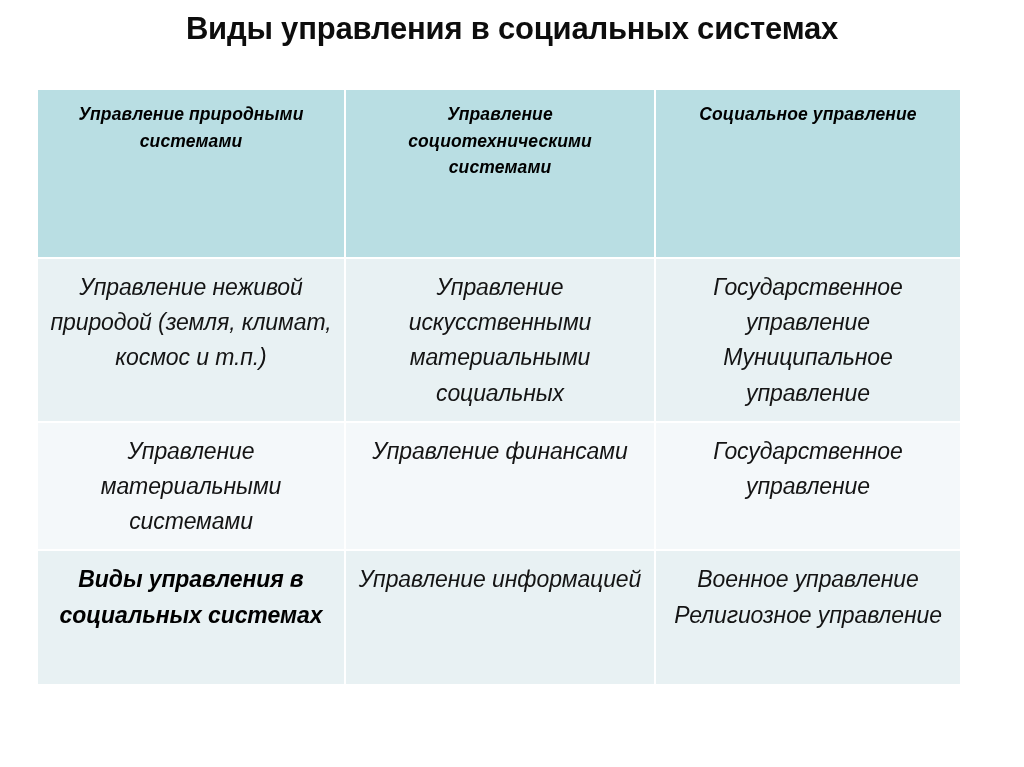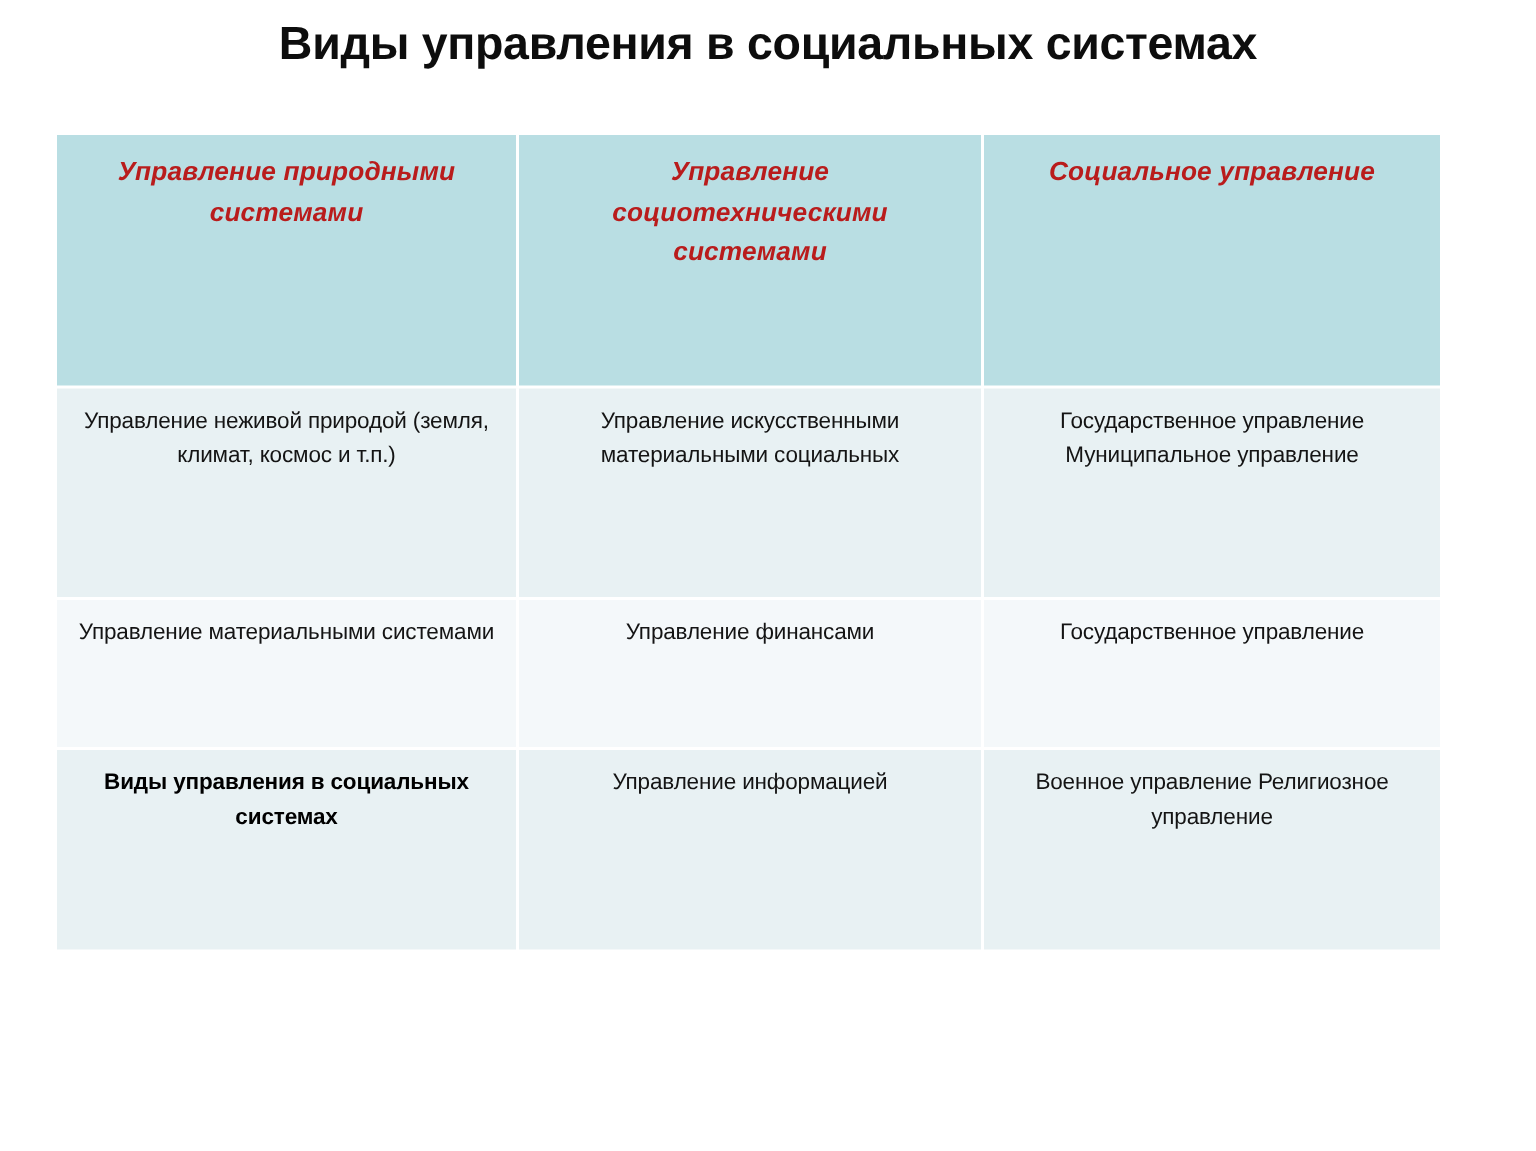--- a/index.html
+++ b/index.html
@@ -65,35 +65,36 @@
     box-sizing: border-box;
   }
   table.matrix th:last-child,
   table.matrix td:last-child {
     border-right: none;
     margin-left: 43px;
   }
 
   thead th {
     background: #b9dee3;
-    color: #b91c1c;
+    color: #000000;
     font-style: italic;
     font-weight: bold;
     font-size: 17.5px;
     line-height: 1.52;
     height: 168px;
     letter-spacing: 0.1px;
   }
 
   tbody td {
-    font-size: 15px;
+    font-size: 23px;
     font-weight: normal;
     color: #141414;
     line-height: 1.53;
     letter-spacing: -0.1px;
+    font-style: italic;
   }
 
   tbody tr.band-a td { background: #e8f1f3; }
   tbody tr.band-b td { background: #f4f8fa; }
 
   tbody tr.r1 td { height: 141px; }
   tbody tr.r2 td { height: 100px; }
   tbody tr.r3 td { height: 135px; }
   tbody tr.r4 td { height: 112px; }
 

